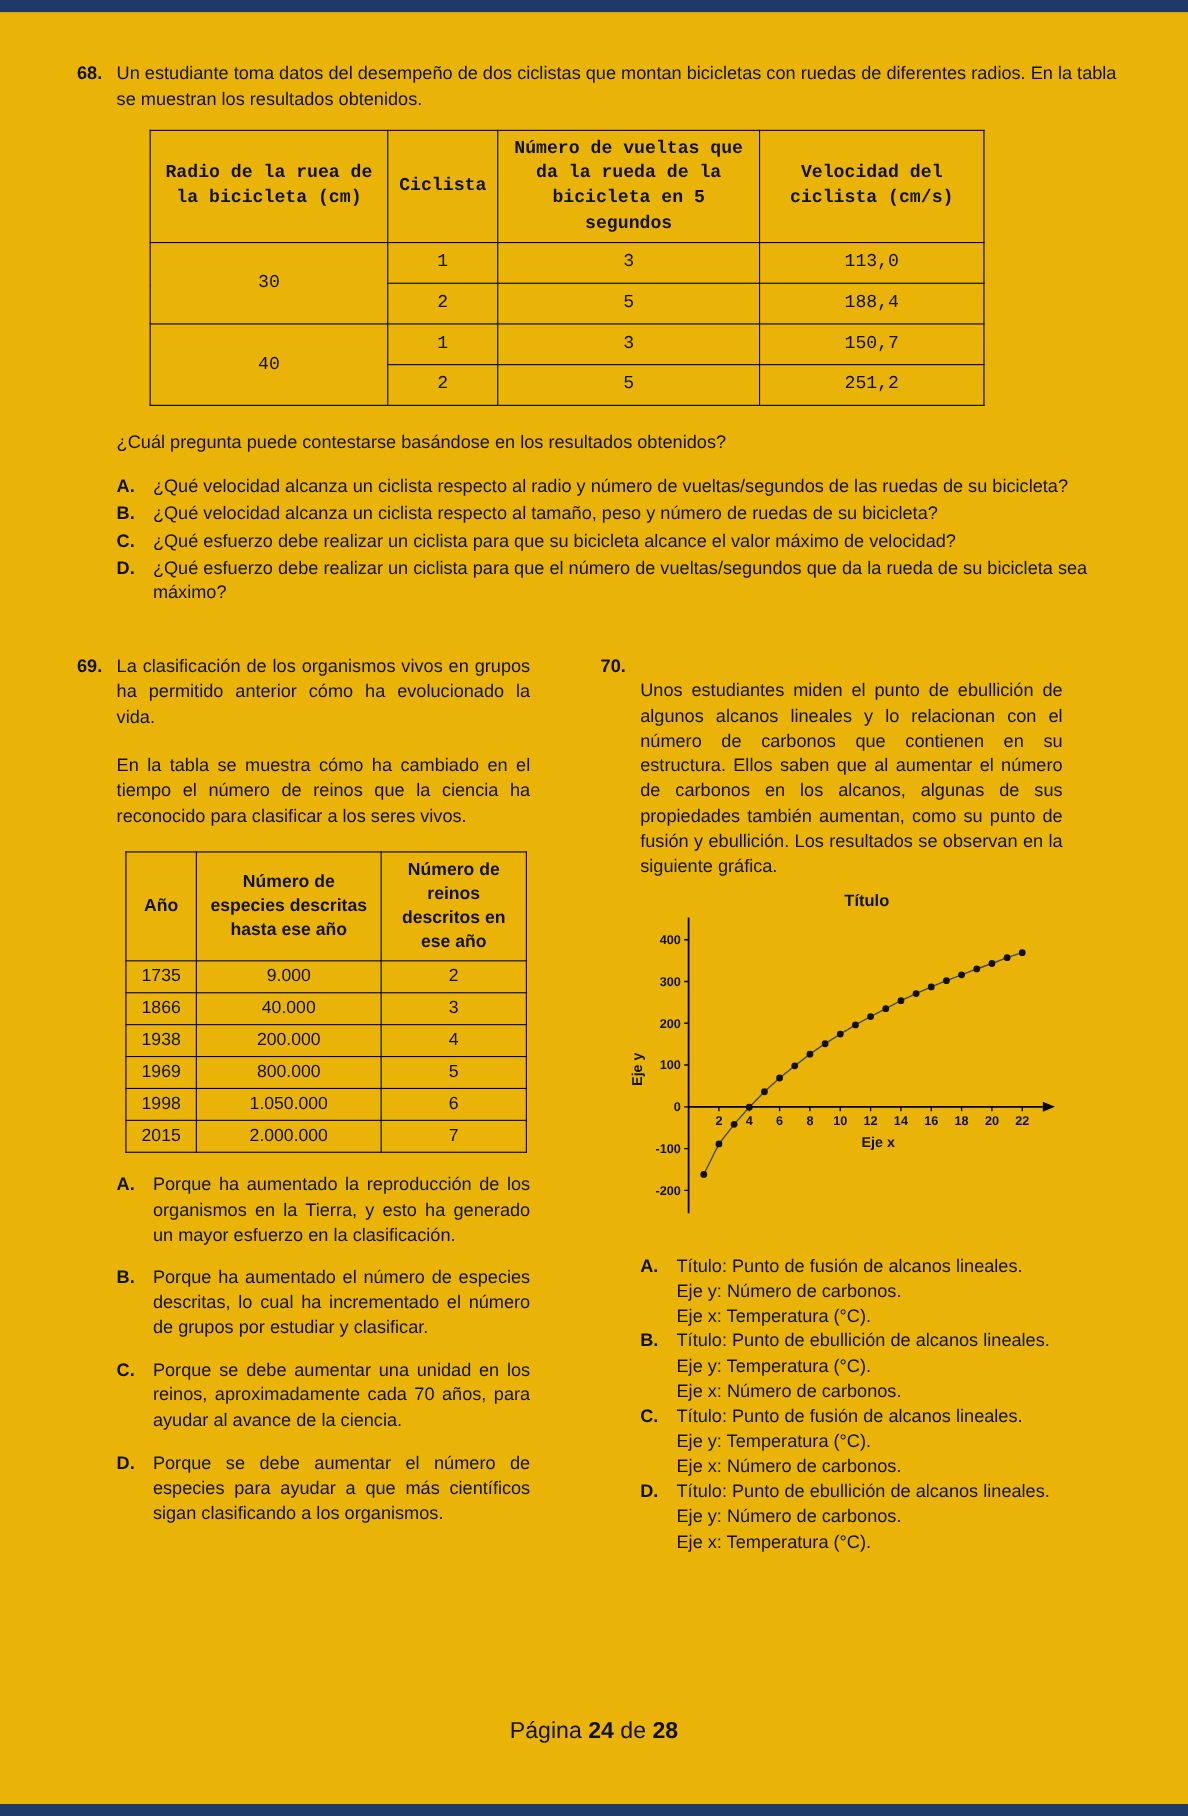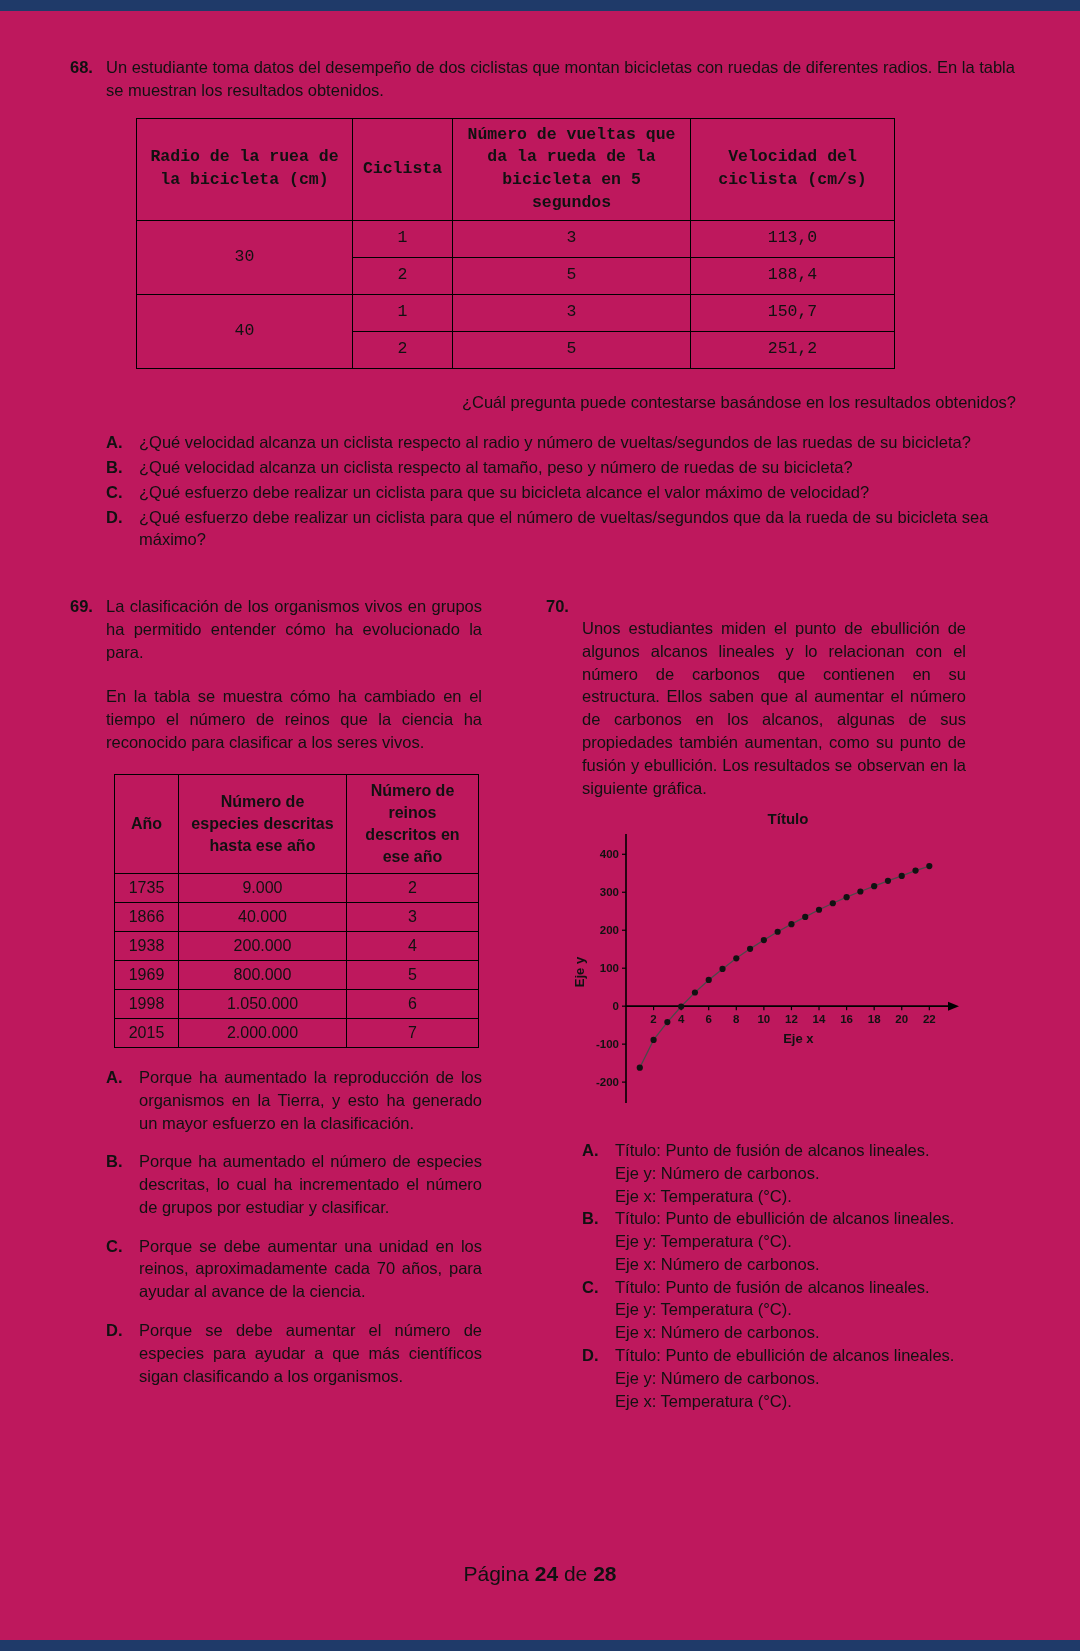--- a/index.html
+++ b/index.html
@@ -1,20 +1,20 @@
 <!DOCTYPE html>
 <html><head>
 <meta charset="utf-8">
 <style>
   * { margin:0; padding:0; box-sizing:border-box; }
   html, body { background:#e8e8e8; }
   body { font-family:"Liberation Sans","DejaVu Sans",sans-serif; }
   .page {
     position:relative; width:1080px; height:1651px; margin:0 auto;
-    background:#be185d; overflow:hidden; color:#111;
+    background:#eab308; overflow:hidden; color:#111;
     font-size:16.5px; line-height:1.38;
   }
   .edge-bar { position:absolute; left:0; width:100%; height:11px; background:#1f3a69; }
   .edge-bar.top { top:0; }
   .edge-bar.bottom { bottom:0; }
 
   .content { padding:56px 64px 0 70px; }
 
   .question-block { position:relative; padding-left:36px; }
   .q-num { position:absolute; left:0; top:0; font-weight:bold; }
@@ -34,21 +34,21 @@
   .q68-table .w4 { width:204px; }
   .q68-table td { height:37px; }
 
   .q69-table { margin:20px 0 0 8px; font-size:16px; }
   .q69-table .c1 { width:64px; }
   .q69-table .c2 { width:168px; }
   .q69-table .c3 { width:132px; }
   .q69-table td { height:29px; padding:2px 6px; }
 
   
-  .q-question { margin-top:22px;text-align:right; }
+  .q-question { margin-top:22px; }
   .options { margin-top:18px; }
   .option { position:relative; padding-left:33px; margin-bottom:2px; }
   .opt-letter { position:absolute; left:0; top:0; font-weight:bold; }
   .options.spaced .option { margin-bottom:16px; }
   .opt-lines p { margin:0; }
 
   
   .two-col { display:flex; gap:64px; margin-top:44px; }
   .col-left  { width:412px; flex:0 0 412px; }
   .col-right { width:420px; flex:0 0 420px; padding-top:22px; }
@@ -131,21 +131,21 @@
           <span class="opt-letter">D.</span>
           <p>¿Qué esfuerzo debe realizar un ciclista para que el número de vueltas/segundos que da la rueda de su bicicleta sea máximo?</p>
         </div>
       </div>
     </section>
 
     <div class="two-col">
 
       <section class="col-left question-block">
         <span class="q-num">69.</span>
-        <p>La clasificación de los organismos vivos en grupos ha permitido entender cómo ha evolucionado la para.</p>
+        <p>La clasificación de los organismos vivos en grupos ha permitido anterior cómo ha evolucionado la vida.</p>
         <p class="para-gap">En la tabla se muestra cómo ha cambiado en el tiempo el número de reinos que la ciencia ha reconocido para clasificar a los seres vivos.</p>
 
         <table class="data-table q69-table">
           <thead>
             <tr>
               <th class="c1">Año</th>
               <th class="c2">Número de especies descritas hasta ese año</th>
               <th class="c3">Número de reinos descritos en ese año</th>
             </tr>
           </thead>

